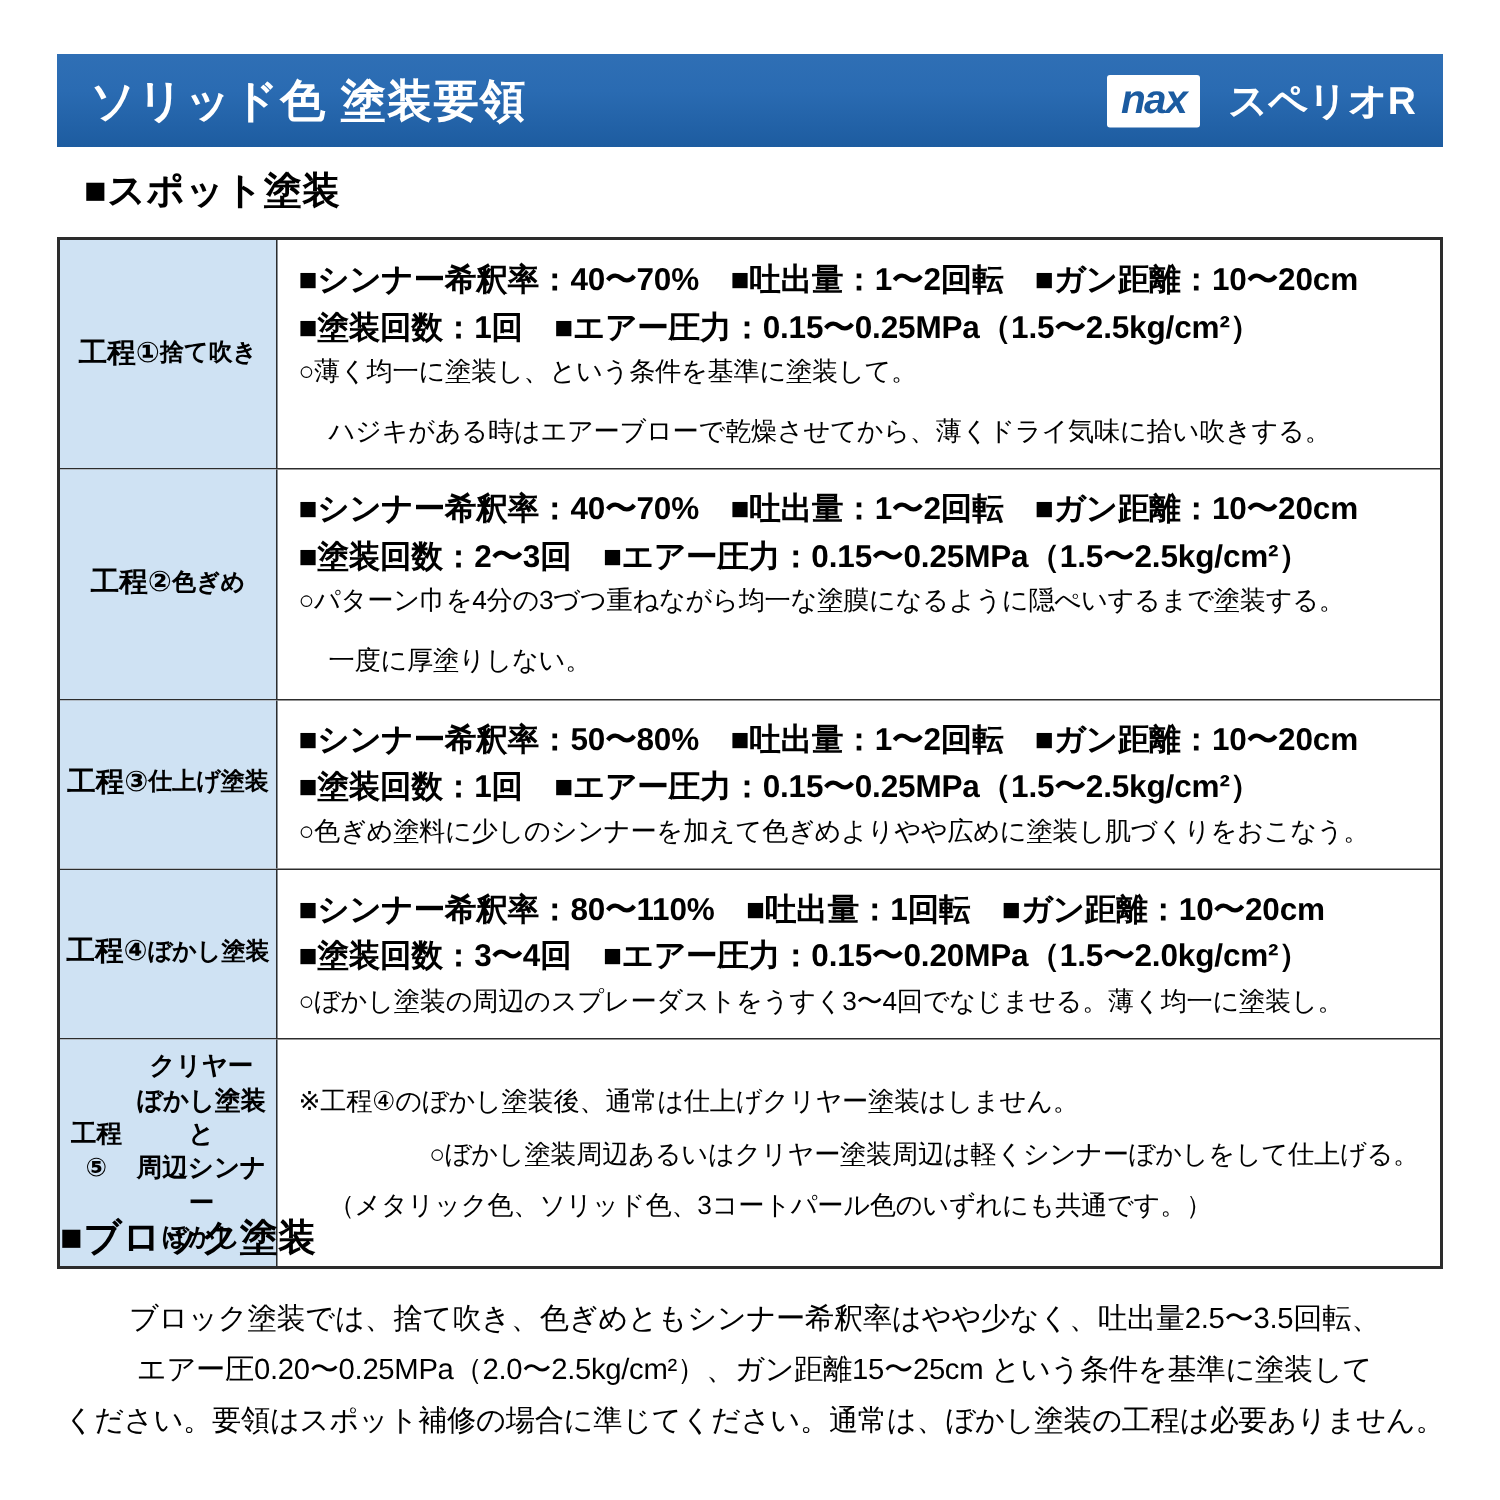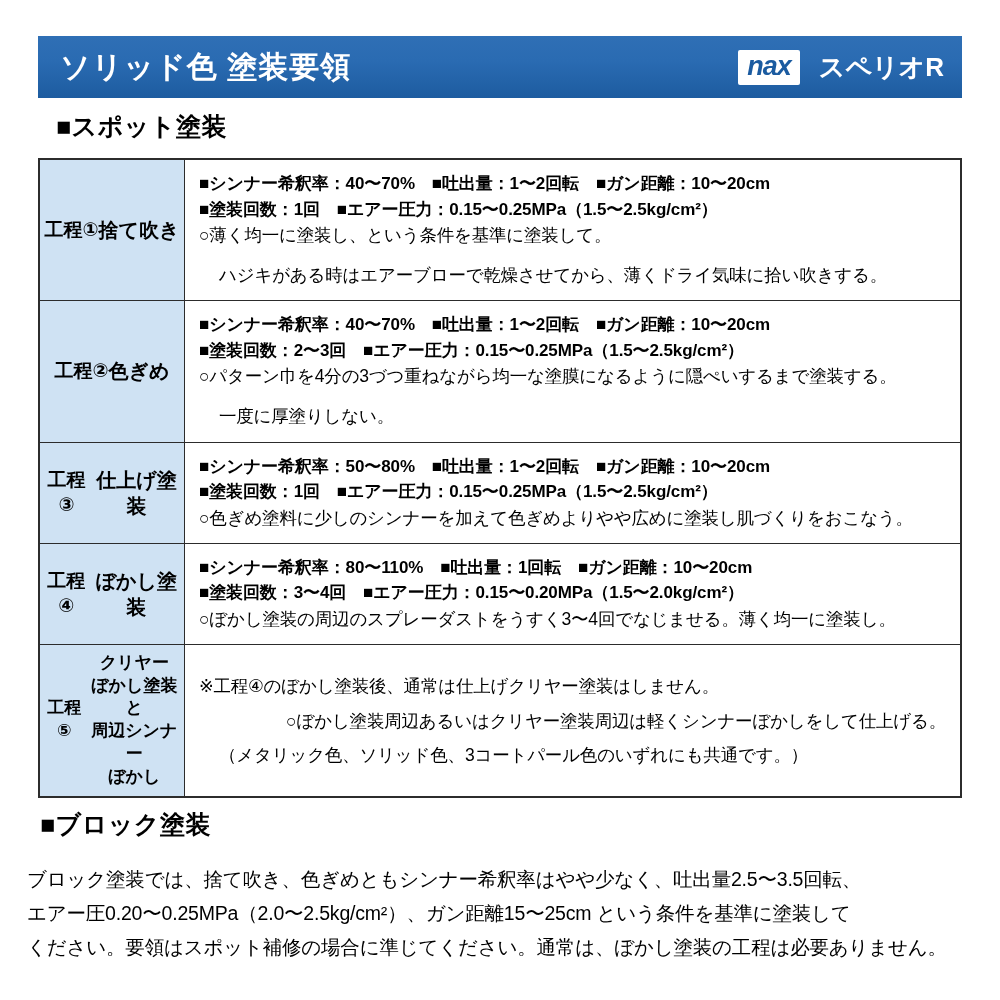--- a/index.html
+++ b/index.html
@@ -102,57 +102,58 @@
     align-items: center;
     justify-content: center;
     text-align: center;
     font-weight: bold;
     font-size: 19px;
     line-height: 1.3;
     padding: 6px 2px;
     box-sizing: border-box;
   }
   .cell-label .sub {
-    font-size: 20px;
+    font-size: 16px;
   }
   .cell-label.small .main,
   .cell-label.small .sub {
     font-size: 17px;
     line-height: 1.35;
   }
   .cell-body {
     flex: 1;
     padding: 11px 14px 11px 14px;
     box-sizing: border-box;
   }
   .specline {
     font-weight: bold;
-    font-size: 17px;
+    font-size: 21px;
     line-height: 1.5;
     white-space: nowrap;
     letter-spacing: -0.1px;
   }
   .noteline {
     font-size: 17.5px;
     line-height: 1.55;
     white-space: nowrap;
     letter-spacing: -0.2px;
   }
   .noteline.indent { padding-left: 20px; margin-top: 13px; }
   .noteline.ind2 { padding-left: 20px; }
 
   
   .block-text {
     position: absolute;
-    left: 27px;
+    left: 40px;
     top: 862px;
     width: 926px;
     font-size: 19.5px;
     line-height: 1.75;
     letter-spacing: -0.2px;
+    text-align: center;
   }
   .block-text div { white-space: nowrap; }
 </style>
 </head>
 <body>
 
 <div class="page">
 
   <div class="header">
     <div class="header-title">ソリッド色 塗装要領</div>

